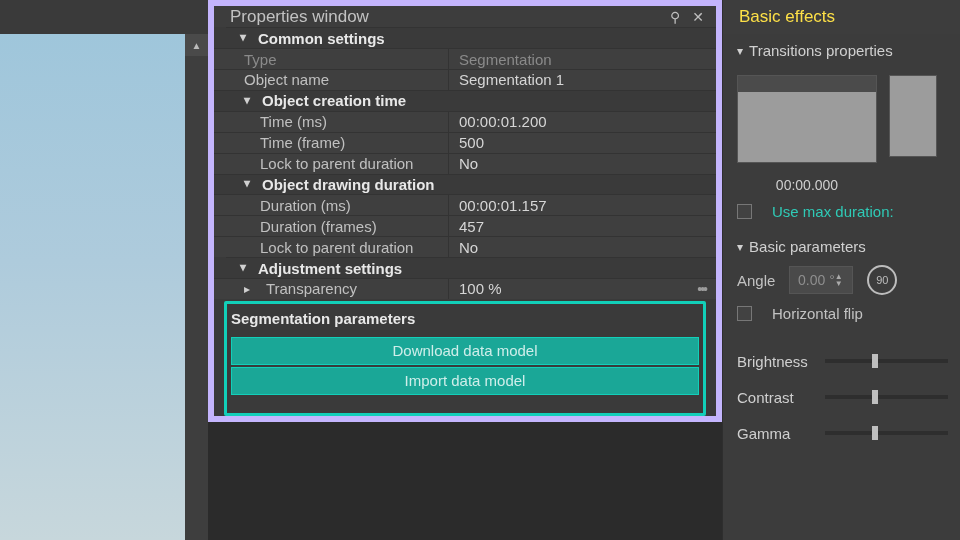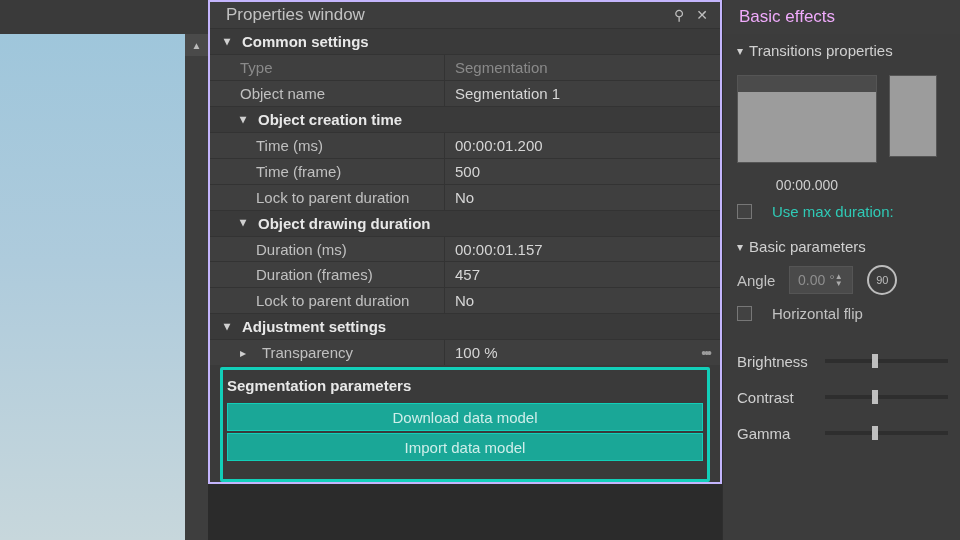--- a/index.html
+++ b/index.html
@@ -12,48 +12,48 @@
                    background: linear-gradient(180deg, #9fc6db 0%, #aecbdc 45%, #c7d7dc 100%); }
   .preview-scroll { position: absolute; right: 0; top: 34px; width: 23px; height: 506px; background: #3e3e3e;
                     display: flex; flex-direction: column; align-items: center; }
   .preview-scroll .up-btn { width: 23px; height: 22px; background: #4a4a4a; display:flex; align-items:center; justify-content:center; color:#bbb; font-size:10px; }
   .preview-scroll .track { flex:1; width:100%; background:#3e3e3e; }
 
   
   .panels { display: flex; width: 752px; height: 540px; }
 
   
-  .props { width: 514px; height: 484px; background: #3a3a3a; display: flex; flex-direction: column; border: 2px solid #c4b5fd; }
+  .props { width: 514px; height: 422px; background: #3a3a3a; display: flex; flex-direction: column; border: 6px solid #c4b5fd; }
   .panel-title { height: 34px; background: #3d3d3d; display: flex; align-items: center; padding: 0 12px 0 16px;
                  color: #c2c2c2; font-size: 17px; }
   .panel-title .spacer { flex: 1; }
   .panel-title .icon { color: #bfbfbf; font-size: 14px; margin-left: 12px; cursor: pointer; }
 
   .row { display: flex; align-items: center; height: 33px; font-size: 15px; border-top: 1px solid #333; }
-  .row.group { background: #3a3a3a; color: #e8e8e8; font-weight: 600; padding-left: 14px; }
+  .row.group { background: #3a3a3a; color: #e8e8e8; font-weight: 600; padding-left: 14px; margin-left: 12px; }
   .row.subgroup { background: #3a3a3a; color: #e8e8e8; font-weight: 600; padding-left: 30px; }
   .row.kv { background: #3f3f3f; }
   .row .tri { width: 14px; color:#d0d0d0; font-size: 12px; display:inline-block; transform: translateY(-1px); margin-right: 4px; }
   .row .tri.right::before { content: "▸"; }
   .row .tri.down::before  { content: "▾"; }
   .row.kv .label { width: 234px; color: #c0c0c0; padding-left: 30px; }
   .row.kv.deep .label { padding-left: 46px; }
   .row.kv .value { flex: 1; color: #d6d6d6; padding-left: 10px; border-left: 1px solid #333; height: 100%; display:flex; align-items:center;}
   .row.kv.dim .label, .row.kv.dim .value { color: #8a8a8a; }
   .row.kv .extras { color:#9c9c9c; padding: 0 10px; font-size: 14px; letter-spacing: -2px; }
 
   .highlight-box { margin: 2px 10px 0 10px; border: 3px solid #12cfb9; border-radius: 2px; padding-bottom: 18px; }
   .seg-header { display:flex; align-items:center; height:30px; color:#e8e8e8; font-weight:600; font-size:15px; padding-left: 4px; }
   .model-btn { height: 28px; margin: 3px 4px 0 4px; background: #1aa797; color: #cfeeea;
                display:flex; align-items:center; justify-content:center; font-size: 15px; border: 1px solid #12cfb9; }
   .model-btn + .model-btn { margin-top: 2px; }
 
   
   .effects { width: 238px; height: 540px; background: #3c3c3c; display:flex; flex-direction:column; border-left: 1px solid #2e2e2e; }
-  .effects .panel-title { color:#f0abfc; }
+  .effects .panel-title { color:#fde047; }
   .fx-body { padding: 8px 12px 0 14px; color:#c2c2c2; font-size: 15px; display:flex; flex-direction:column; gap: 10px; }
   .fx-head { display:flex; align-items:center; gap:6px; font-weight: 400; color:#d0d0d0; }
   .fx-head .tri { font-size: 12px; }
   .trans-row { display:flex; gap:12px; margin-top: 6px; }
   .thumb { position: relative; width: 140px; height: 88px; background: #9c9c9c; border: 1px solid #555; }
   .thumb .bar { position:absolute; top:0; left:0; right:0; height:16px; background:#4b4b4b; }
   .thumb2 { width: 48px; height: 82px; background:#9c9c9c; border:1px solid #555; }
   .time-label { text-align:center; color:#cfcfcf; font-size: 14px; margin-top: 4px; width: 140px; }
   .check-row { display:flex; align-items:center; gap: 20px; }
   .checkbox { width: 15px; height: 15px; border: 1px solid #777; background: #424242; }

